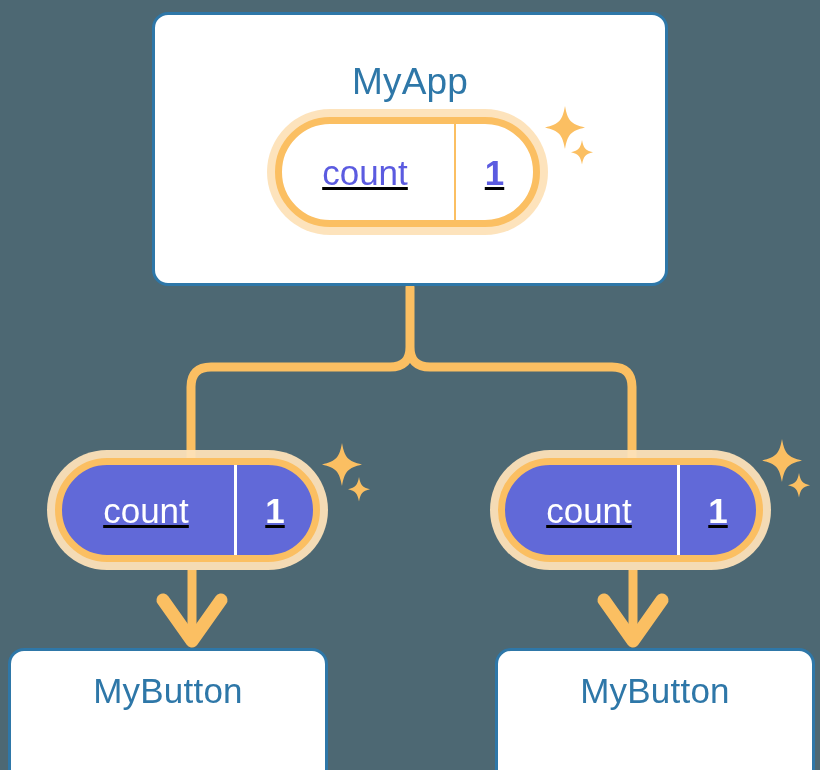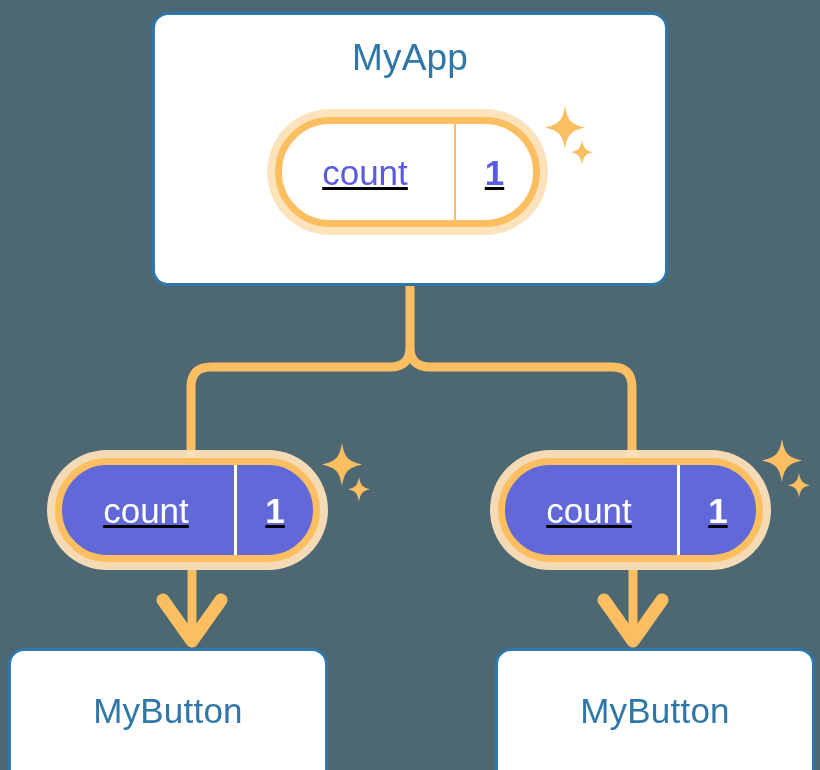--- a/index.html
+++ b/index.html
@@ -50,38 +50,38 @@
     white-space: nowrap;
   }
 
   #app-card {
     left: 152px;
     top: 12px;
     width: 516px;
     height: 274px;
   }
   #app-card .card-title {
-    margin-top: 24px;
+    margin-top: 48px;
   }
 
   .btn-card {
     height: 140px;
   }
   #btn-card-left {
     left: 8px;
     top: 648px;
     width: 320px;
   }
   #btn-card-right {
     left: 495px;
     top: 648px;
     width: 320px;
   }
   .btn-card .card-title {
-    margin-top: 42px;
+    margin-top: 22px;
     font-size: 35px;
   }
 
   
   .pill-wrap {
     position: absolute;
     z-index: 4;
   }
   .pill {
     position: relative;

